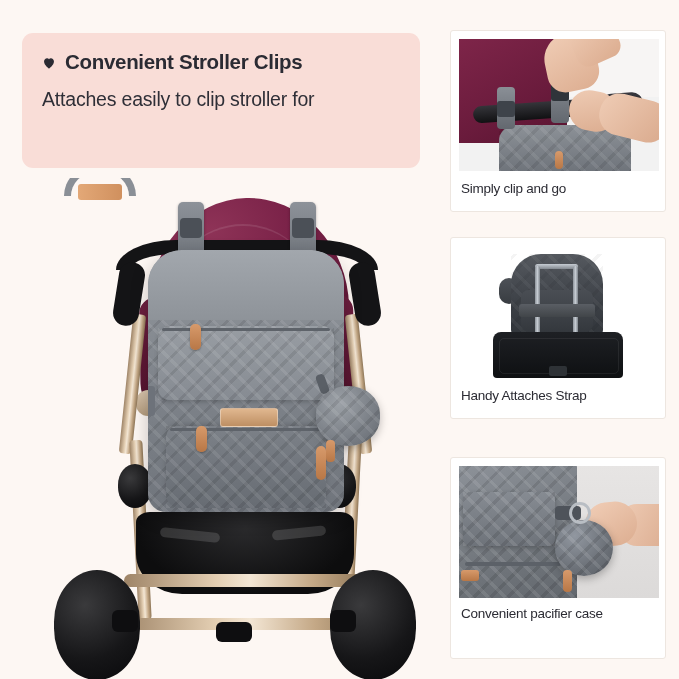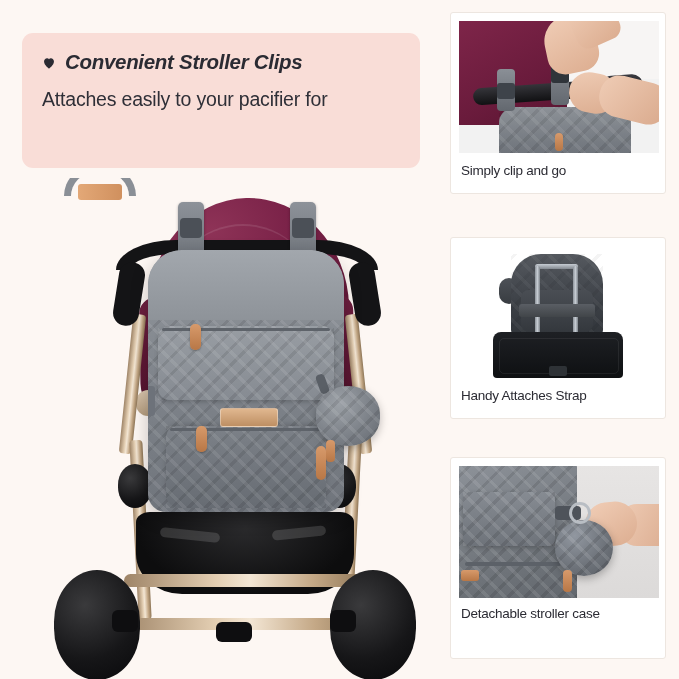--- a/index.html
+++ b/index.html
@@ -19,21 +19,21 @@
     background:#F9DDD7;border-radius:11px;box-sizing:border-box;
     padding:18px 20px 0 20px;
   }
   .callout-head{display:flex;align-items:flex-start;gap:9px;}
   .heart-icon{
     flex:0 0 auto;width:14px;height:14px;margin-top:5px;position:relative;
   }
   .heart-icon svg{display:block;}
   .callout-title{
     font-size:20.5px;font-weight:bold;color:#2B2B33;
-    letter-spacing:-0.3px;line-height:1.1;white-space:nowrap;font-style:italic;
+    letter-spacing:-0.3px;line-height:1.1;white-space:nowrap;
   }
   .callout-body{
     margin-top:11px;font-size:19.5px;color:#2F2F37;
     line-height:1.48;letter-spacing:-0.2px;font-weight:400;
   }
 
   
   .hero{position:absolute;left:0;top:178px;width:444px;height:501px;overflow:hidden;}
   .hero-stage{position:absolute;left:0;top:0;width:444px;height:501px;background:#FDF7F3;}
 
@@ -222,21 +222,21 @@
   
   .right-col{position:absolute;left:450px;top:0;width:216px;height:679px;}
   .card{
     position:absolute;left:0;width:216px;
     background:#FFFFFF;
     border:1px solid #EDE6E0;
     border-radius:3px;
     box-sizing:border-box;
     overflow:hidden;
   }
-  .card-1{top:12px;height:182px;}
+  .card-1{top:30px;height:182px;}
   .card-2{top:237px;height:182px;}
   .card-3{top:457px;height:202px;}
   .card-photo{
     position:absolute;left:8px;top:8px;width:200px;
     background:#F2F2F2;overflow:hidden;
   }
   .card-1 .card-photo,.card-2 .card-photo{height:132px;}
   .card-3 .card-photo{height:132px;}
   .card-cap{
     position:absolute;left:10px;right:8px;
@@ -337,21 +337,21 @@
     <div class="callout">
       <div class="callout-head">
         <span class="heart-icon">
           <svg width="14" height="14" viewBox="0 0 24 24" aria-hidden="true">
             <path d="M12 21.5C12 21.5 3.5 15.6 3.5 9.4 3.5 6.3 5.9 4 8.8 4c1.5 0 2.6.7 3.2 1.7C12.6 4.7 13.7 4 15.2 4 18.1 4 20.5 6.3 20.5 9.4c0 6.2-8.5 12.1-8.5 12.1z" fill="#2B2B33"></path>
           </svg>
         </span>
         <span class="callout-title">Convenient Stroller Clips</span>
       </div>
       <div class="callout-body">
-        <div>Attaches easily to your pacifier for</div>
+        <div>Attaches easily to clip stroller for</div>
       </div>
     </div>
 
     <div class="hero">
       <div class="hero-stage">
 
         <div class="canopy"></div>
         <div class="canopy-seam"></div>
         <div class="canopy-low"></div>
         <div class="seat-edge"></div>
@@ -472,17 +472,17 @@
         <div class="c3-tab"></div>
         <div class="c3-arm"></div>
         <div class="c3-hand"></div>
         <div class="c3-pod">
           <div class="weave"></div>
         </div>
         <div class="c3-clip"></div>
         <div class="c3-ring"></div>
         <div class="c3-podtab"></div>
       </div>
-      <div class="card-cap">Detachable stroller case</div>
+      <div class="card-cap">Convenient pacifier case</div>
     </div>
 
   </div>
 </div>
 
 </body></html>

